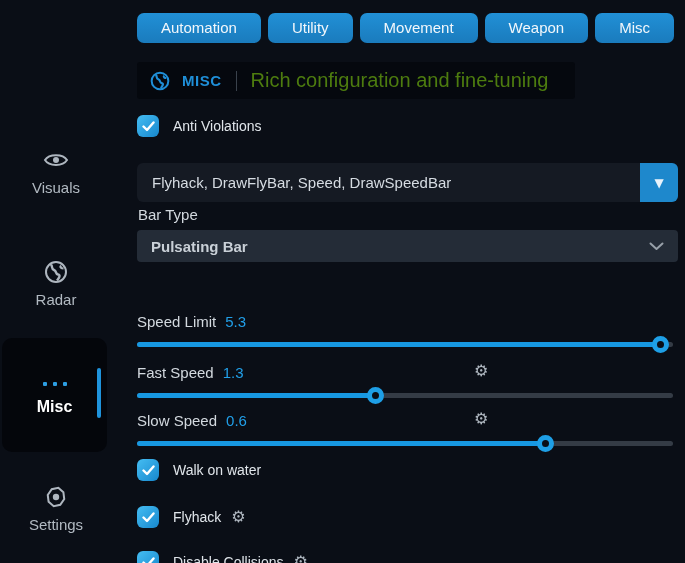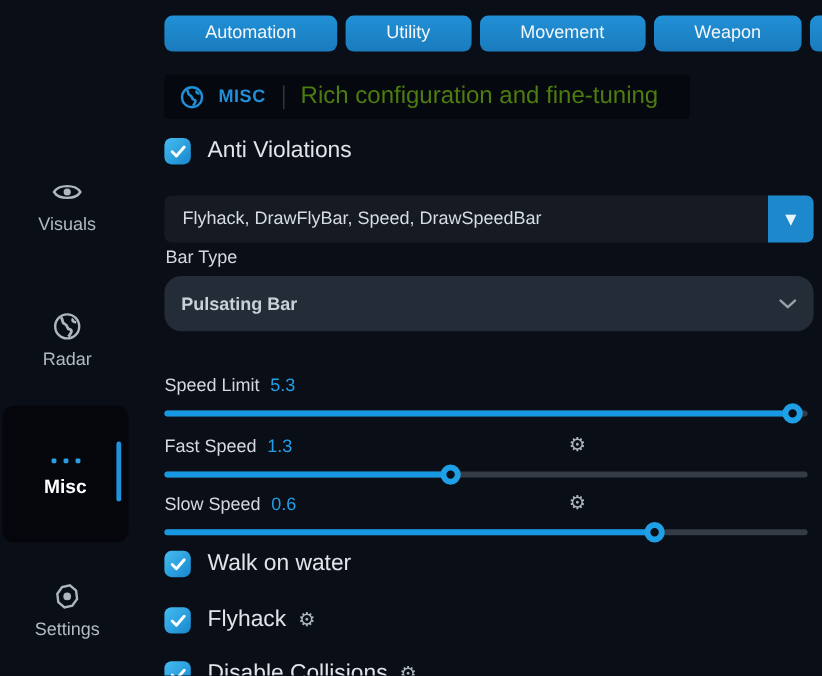--- a/index.html
+++ b/index.html
@@ -19,50 +19,50 @@
   .side-active .dots{display:flex;justify-content:center;gap:6px;margin-top:44px;}
   .side-active .dots i{width:4px;height:4px;border-radius:1px;background:#2d9de2;display:block;}
   .side-active .side-label{display:block;text-align:center;margin-top:12px;
     font-size:16px;font-weight:700;color:#ffffff;}
   .side-accent{position:absolute;right:6px;top:30px;width:4px;height:50px;
     border-radius:2px;background:#1f93dc;}
   
   .content{position:absolute;left:137px;top:0;width:541px;height:563px;}
   
   .tabs{position:absolute;left:0;top:13px;display:flex;gap:7px;}
-  .tab{height:30px;line-height:30px;padding:0 34px;border-radius:7px;
+  .tab{height:30px;line-height:30px;padding:0 24px;border-radius:7px;
     background:linear-gradient(180deg,#2190d6,#1a7bbd);
     color:#f2f7fb;font-size:15px;white-space:nowrap;}
   
   .banner{position:absolute;left:0;top:62px;width:438px;height:37px;background:#05080e;
     border-radius:3px;display:flex;align-items:center;padding-left:13px;box-sizing:border-box;}
   .banner .b-title{color:#1f8fd8;font-weight:700;font-size:15px;letter-spacing:.5px;margin-left:12px;}
   .banner .b-div{width:1px;height:20px;background:#3a424c;margin:0 14px;}
   .banner .b-sub{color:#4d7c0f;font-size:20px;}
   
   .chkrow{position:absolute;left:0;display:flex;align-items:center;gap:14px;height:24px;}
   .chk{width:22px;height:22px;border-radius:6px;flex:0 0 22px;
     background:linear-gradient(135deg,#45bdf2,#1787cd);
     display:flex;align-items:center;justify-content:center;}
-  .chklabel{font-size:19px;color:#e0e5ea;}
+  .chklabel{font-size:14px;color:#e0e5ea;}
   .gear{font-family:"DejaVu Sans",sans-serif;color:#aeb6bf;font-size:16px;line-height:1;}
   .chkrow .gear{margin-left:-4px;}
   
   .mselect{position:absolute;left:0;top:163px;width:541px;height:39px;background:#151a23;
     border-radius:6px;}
   .mselect .ms-text{position:absolute;left:15px;top:0;height:39px;line-height:39px;
     font-size:15px;color:#d6dce2;white-space:nowrap;}
   .ms-btn{position:absolute;right:0;top:0;width:38px;height:39px;border-radius:0 6px 6px 0;
     background:#1e88cc;display:flex;align-items:center;justify-content:center;}
   .ms-btn .tri{color:#e9f3fb;font-size:12px;font-family:"DejaVu Sans",sans-serif;}
   
   .field-label{position:absolute;left:1px;font-size:15px;color:#d3d9df;}
   
-  .select{position:absolute;left:0;top:230px;width:541px;height:46px;background:#242c37;
-    border-radius:14px;display:flex;align-items:center;justify-content:space-between;
+  .select{position:absolute;left:0;top:230px;width:541px;height:32px;background:#242c37;
+    border-radius:4px;display:flex;align-items:center;justify-content:space-between;
     padding:0 14px;box-sizing:border-box;}
   .select .sel-text{font-size:15px;font-weight:700;color:#c9d0d7;}
   
   .slider-group{position:absolute;left:0;width:536px;}
   .slider-label-row{position:relative;height:20px;display:flex;align-items:flex-end;}
   .slider-label-row .lbl{font-size:15px;color:#d3d9df;}
   .slider-label-row .val{font-size:15px;font-weight:400;color:#219fe8;margin-left:9px;}
   .slider-label-row .gear{position:absolute;left:337px;top:2px;}
   .track{position:relative;margin-top:12px;height:5px;border-radius:3px;background:#343b45;}
   .track .fill{position:absolute;left:0;top:0;height:5px;border-radius:3px;background:#1798e2;}

